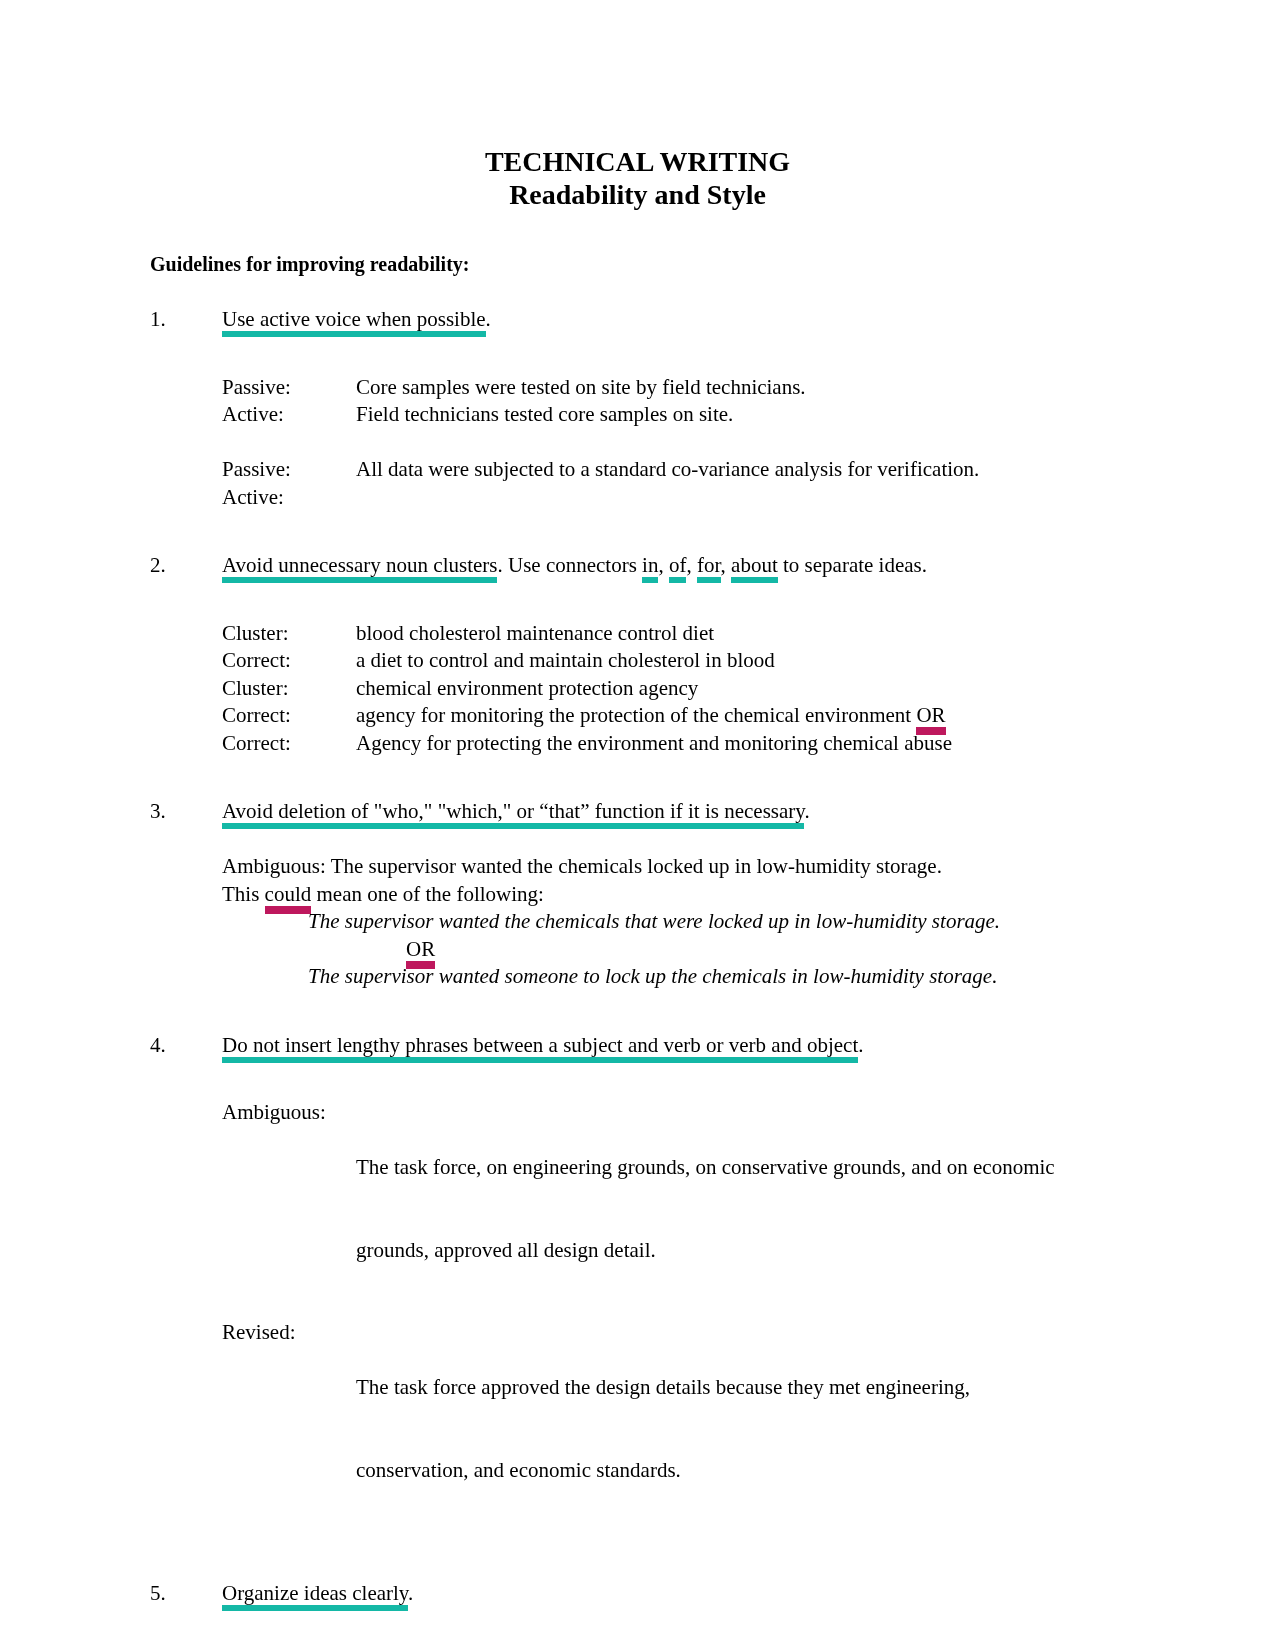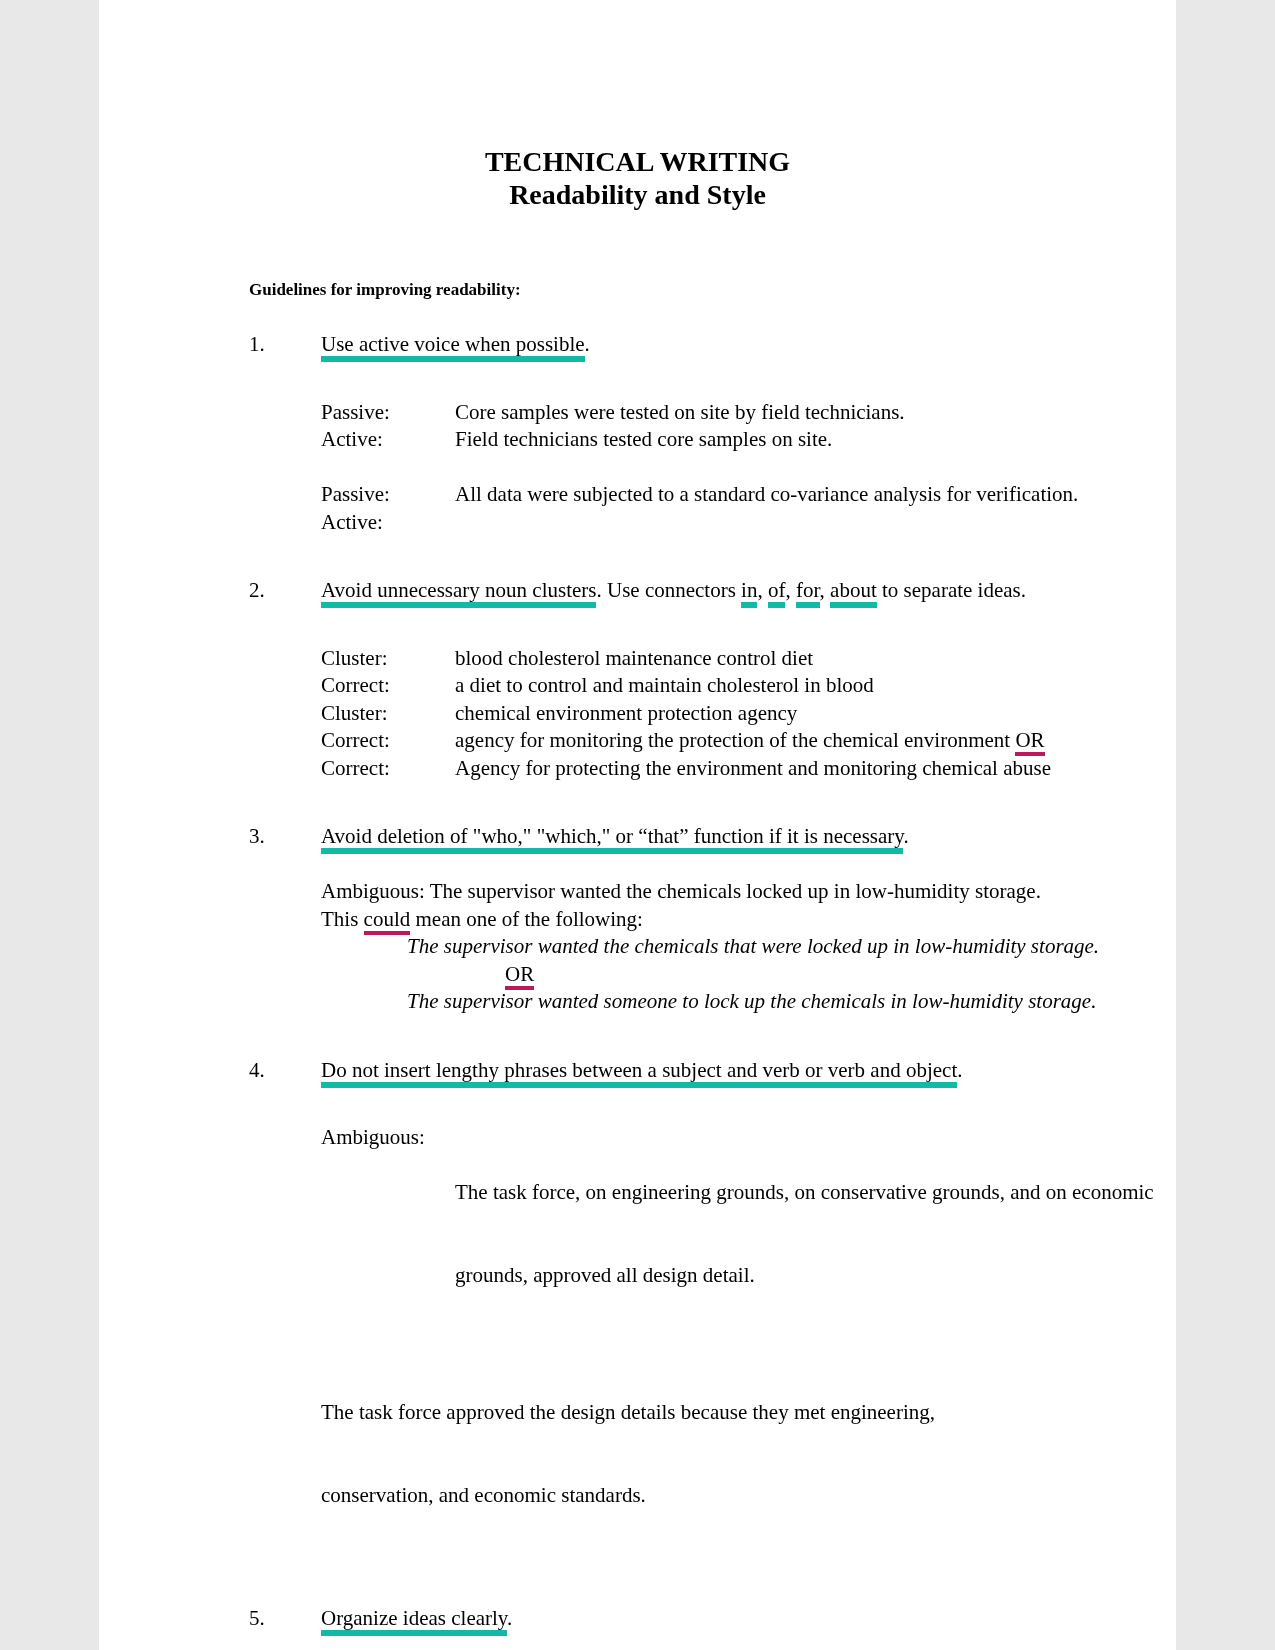--- a/index.html
+++ b/index.html
@@ -1,34 +1,34 @@
 <!DOCTYPE html>
 <html><head>
 <meta charset="utf-8">
 <style>
   html,body { margin:0; padding:0; background:#e8e8e8; }
   .page {
-    width:1077px; height:1650px;
+    width:1275px; height:1650px;
     background:#ffffff; color:#000;
     font-family:"Liberation Serif", serif;
     font-size:21px; line-height:27.5px;
     position:relative; margin:0 auto;
     box-sizing:border-box;
     padding:145px 100px 0 150px;
     overflow:hidden;
   }
   .doc-title { text-align:center; font-weight:bold; font-size:28px; line-height:33px; margin-right:50px; }
-  .intro { font-weight:bold; font-size:17px; margin-top:65px; }
+  .intro { font-weight:bold; font-size:20px; margin-top:40px; }
 
   .sec { margin-top:41px; }
   .sec.first { margin-top:27.5px; }
 
   .sec-head { display:flex; white-space:pre; }
   .num { width:72px; flex-shrink:0; }
-  .u  { border-bottom:4px solid #be185d; }
+  .u  { border-bottom:8px solid #be185d; }
   .sec-head .u { border-bottom:6px solid #14b8a6; }
 
   .rows { margin-top:40px; margin-left:72px; }
   .row { display:flex; }
   .row.gap-top { margin-top:27.5px; }
   .label { width:134px; flex-shrink:0; }
   .rtext { white-space:pre; }
   .rtext-block { white-space:pre; }
   .tline { white-space:pre; }
 
@@ -123,20 +123,21 @@
     </div>
     <div class="rows">
       <div class="row">
         <span class="label">Ambiguous:</span>
         <span class="rtext-block">
           <div class="tline">The task force, on engineering grounds, on conservative grounds, and on economic</div>
           <div class="tline">grounds, approved all design detail.</div>
         </span>
       </div>
       <div class="row">
+        <span class="label">Revised:</span>
         <span class="rtext-block">
           <div class="tline">The task force approved the design details because they met engineering,</div>
           <div class="tline">conservation, and economic standards.</div>
         </span>
       </div>
     </div>
   </section>
 
   <section class="sec">
     <div class="sec-head">

